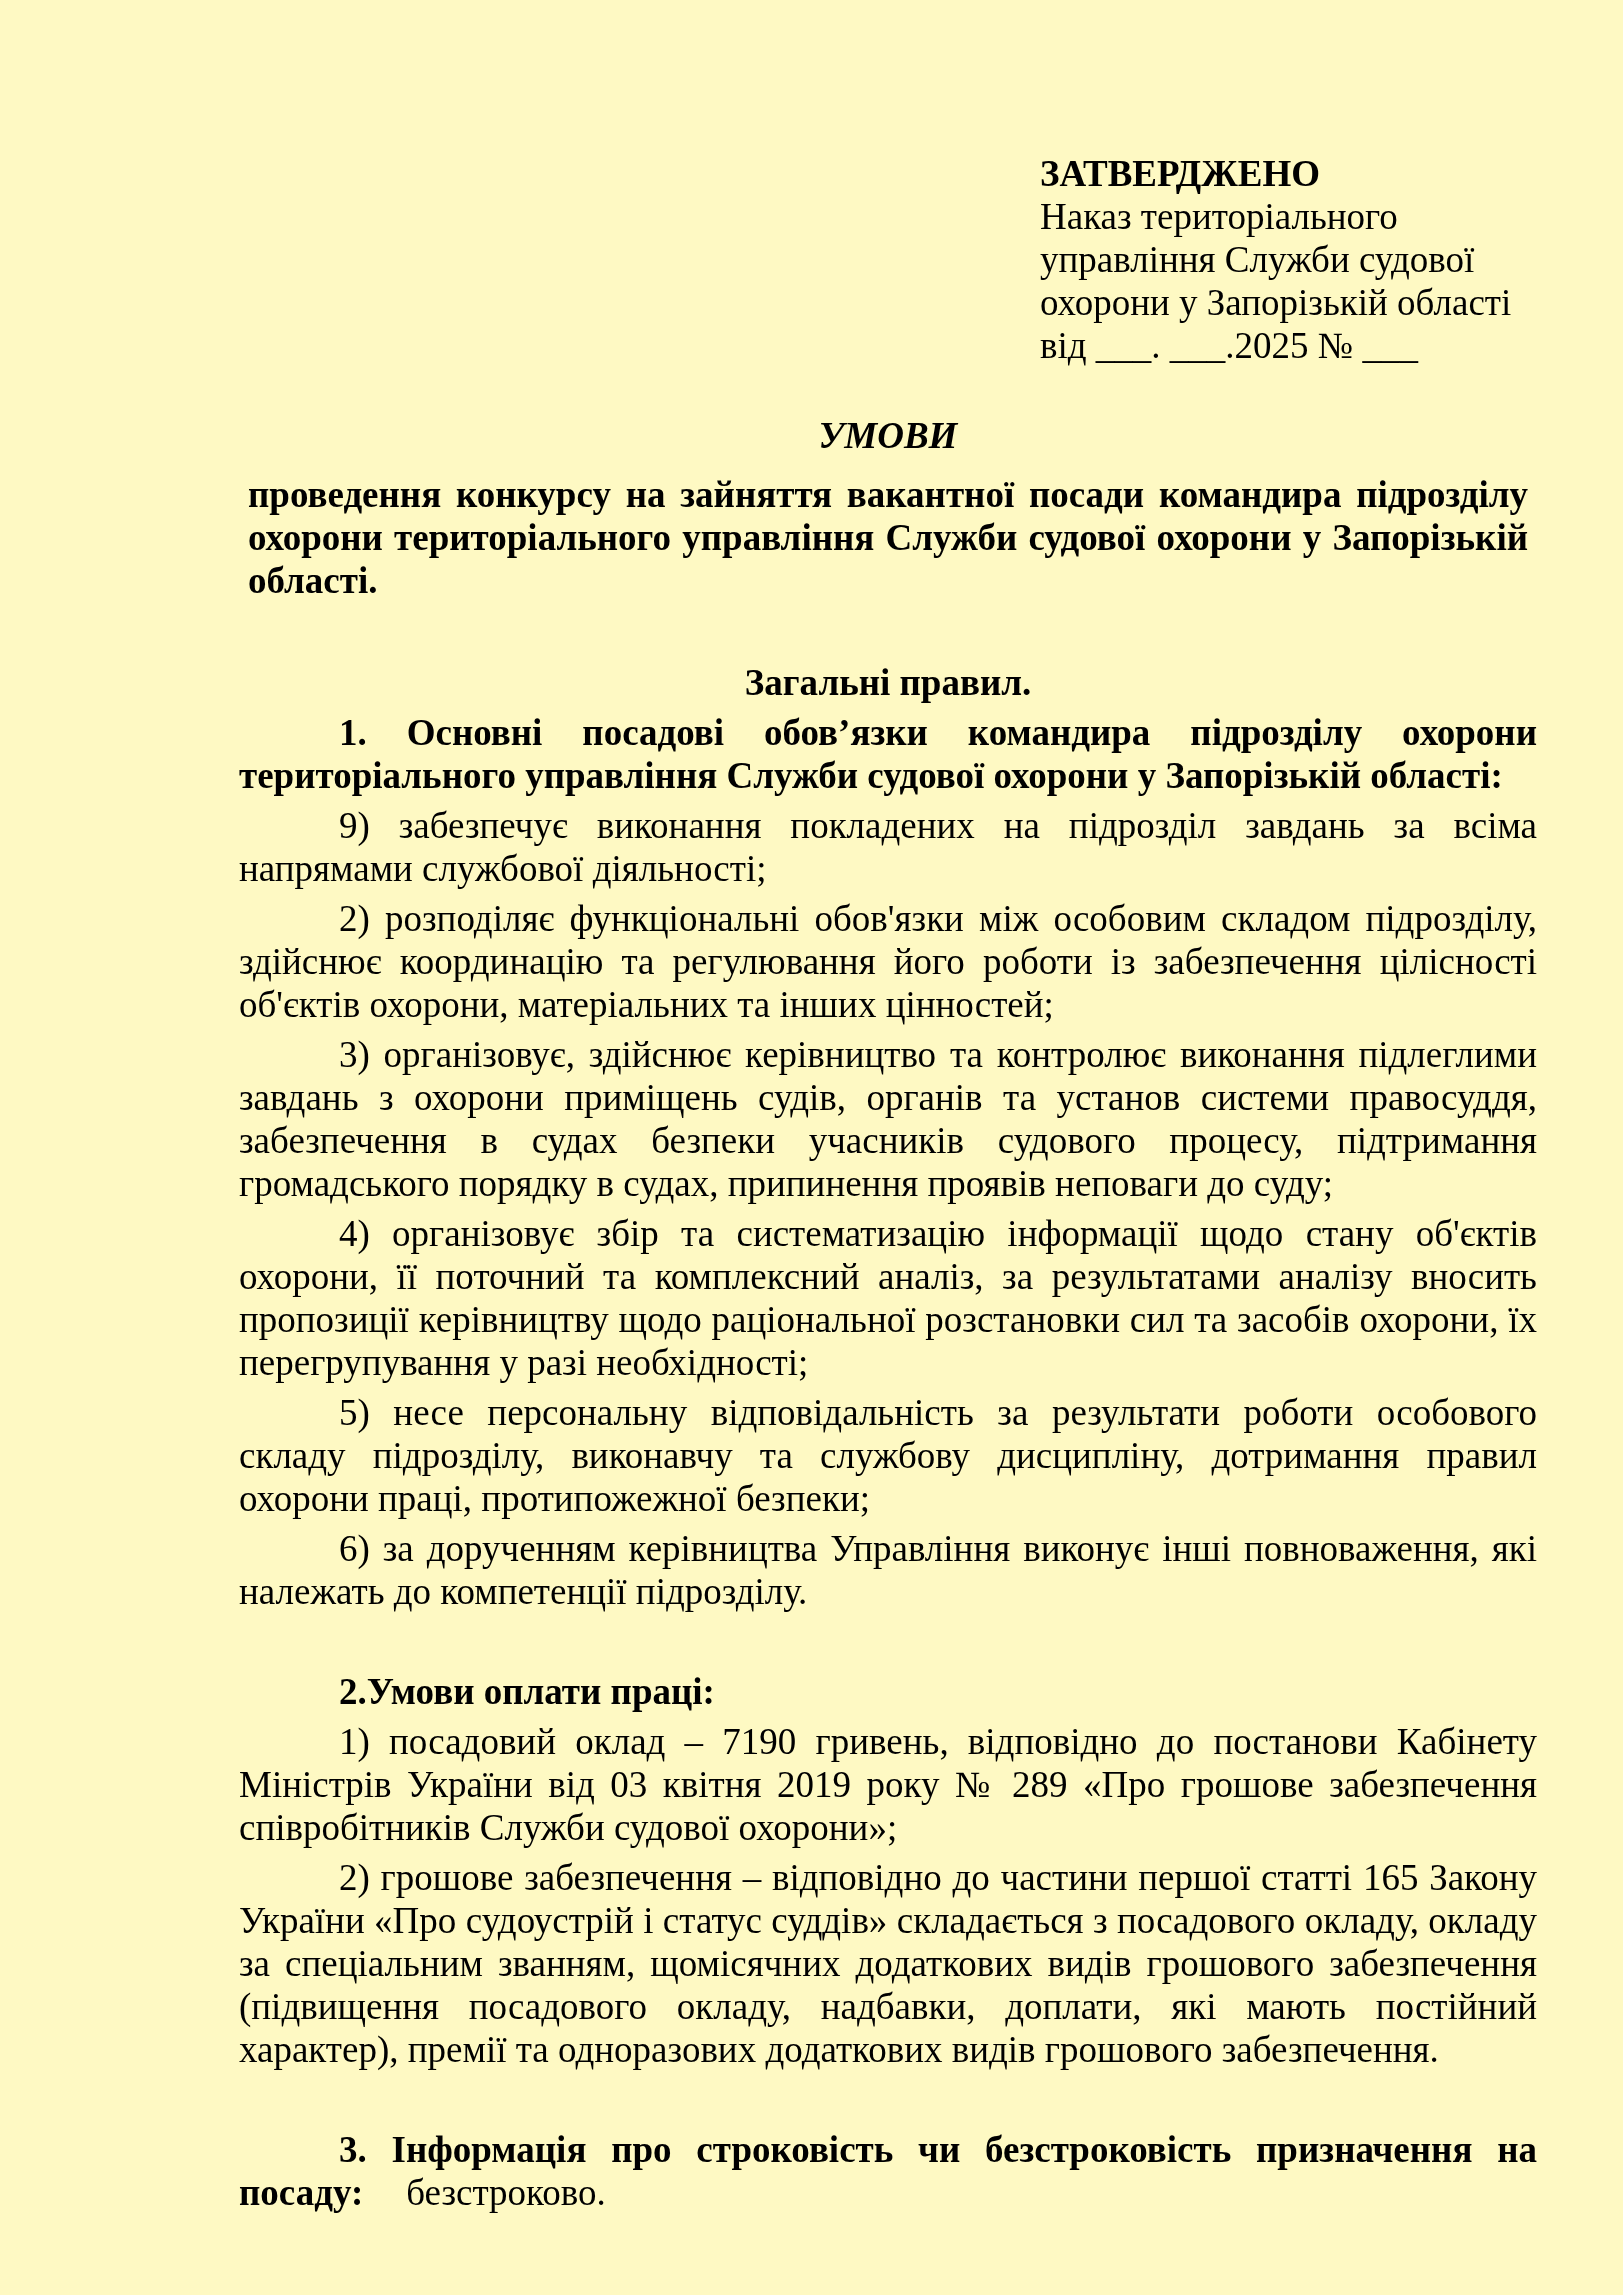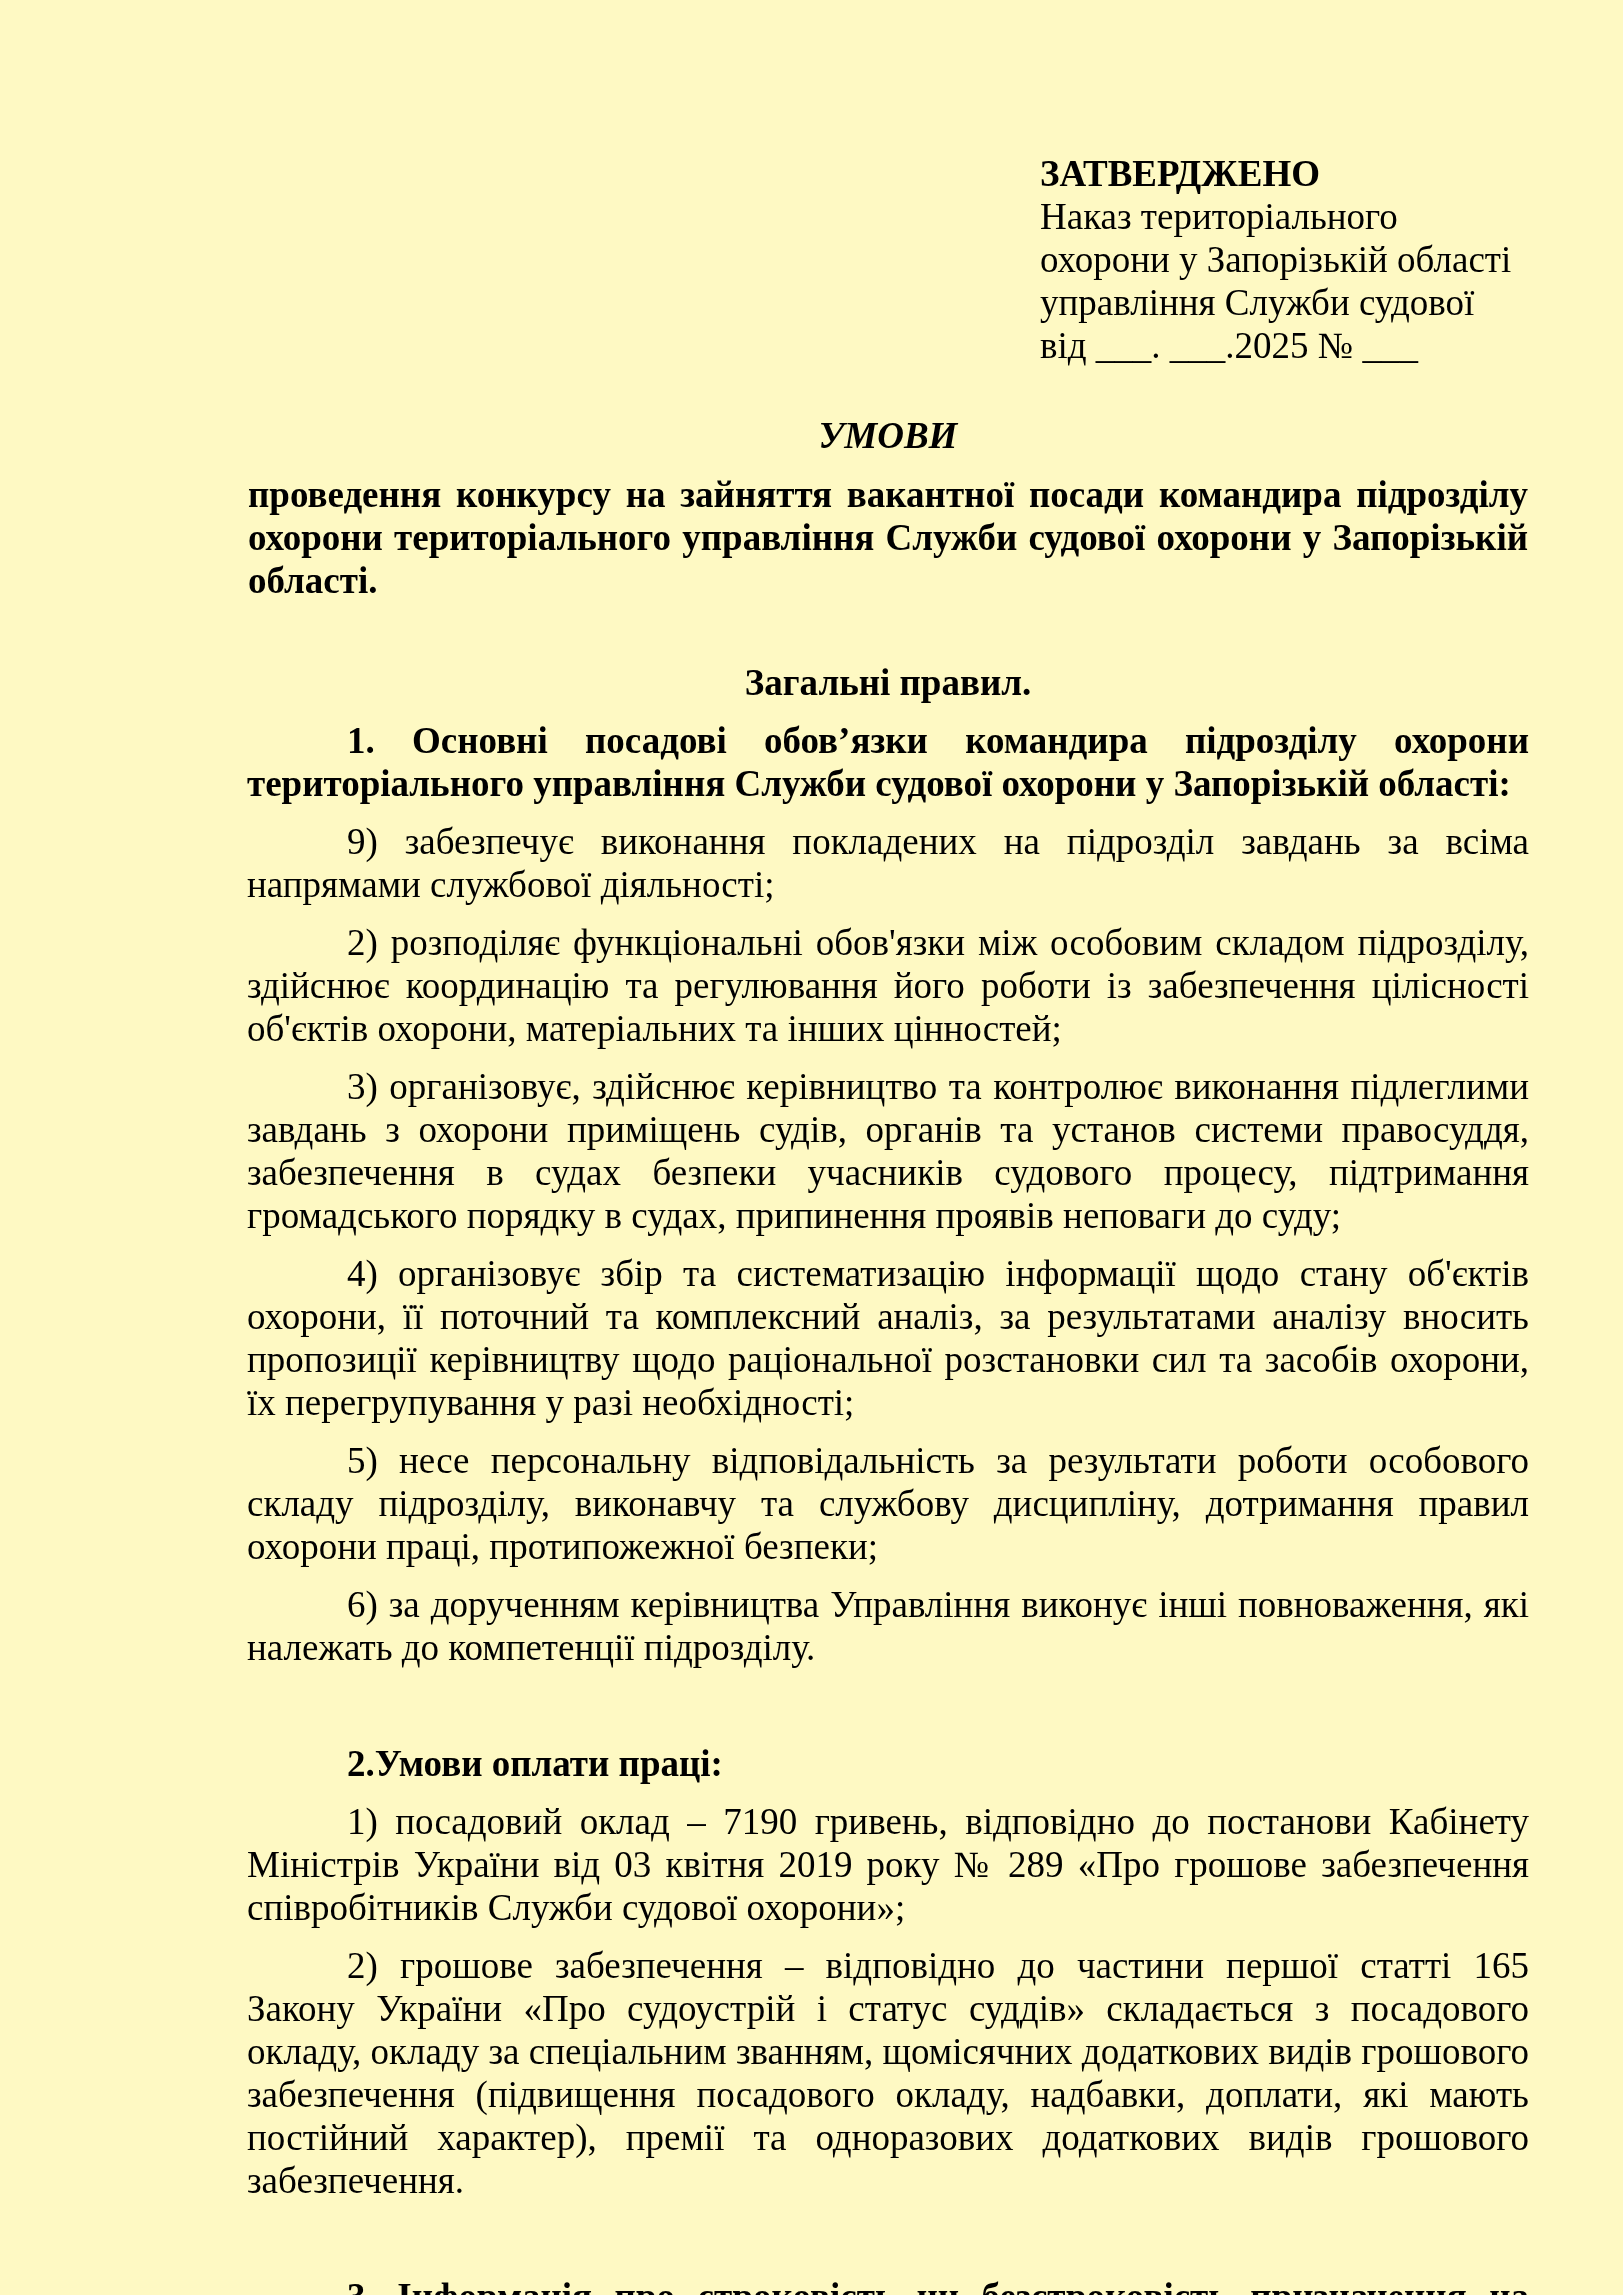--- a/index.html
+++ b/index.html
@@ -52,40 +52,40 @@
       text-align: justify;
       text-align-last: left;
       margin: 16px;
     }
     .section-title {
       text-align: center;
       font-weight: bold;
       margin: 0;
     }
     .para {
-      margin: 15px;
+      margin: 7px;
       text-indent: 100px;
       text-align: justify;
       text-align-last: left;
     }
     .para.bold { font-weight: bold; }
     .gap-1 { height: 43px; }
     .inline-bold { font-weight: bold; }
     .tab-space { display: inline-block; width: 43px; }
   </style>
 </head>
 <body>
 
 <div class="page">
 
   <div class="approval">
     <span class="line title">ЗАТВЕРДЖЕНО</span>
     <span class="line">Наказ територіального</span>
+    <span class="line">управління Служби судової</span>
     <span class="line">охорони у Запорізькій області</span>
-    <span class="line">управління Служби судової</span>
     <span class="line">від ___. ___.2025 № ___</span>
   </div>
 
   <div class="body-block">
 
     <p class="center-title">УМОВИ</p>
     <p class="subtitle">проведення конкурсу на зайняття вакантної посади командира підрозділу охорони територіального управління Служби судової охорони у Запорізькій області.</p>
 
     <div class="gap-1"></div>
 

